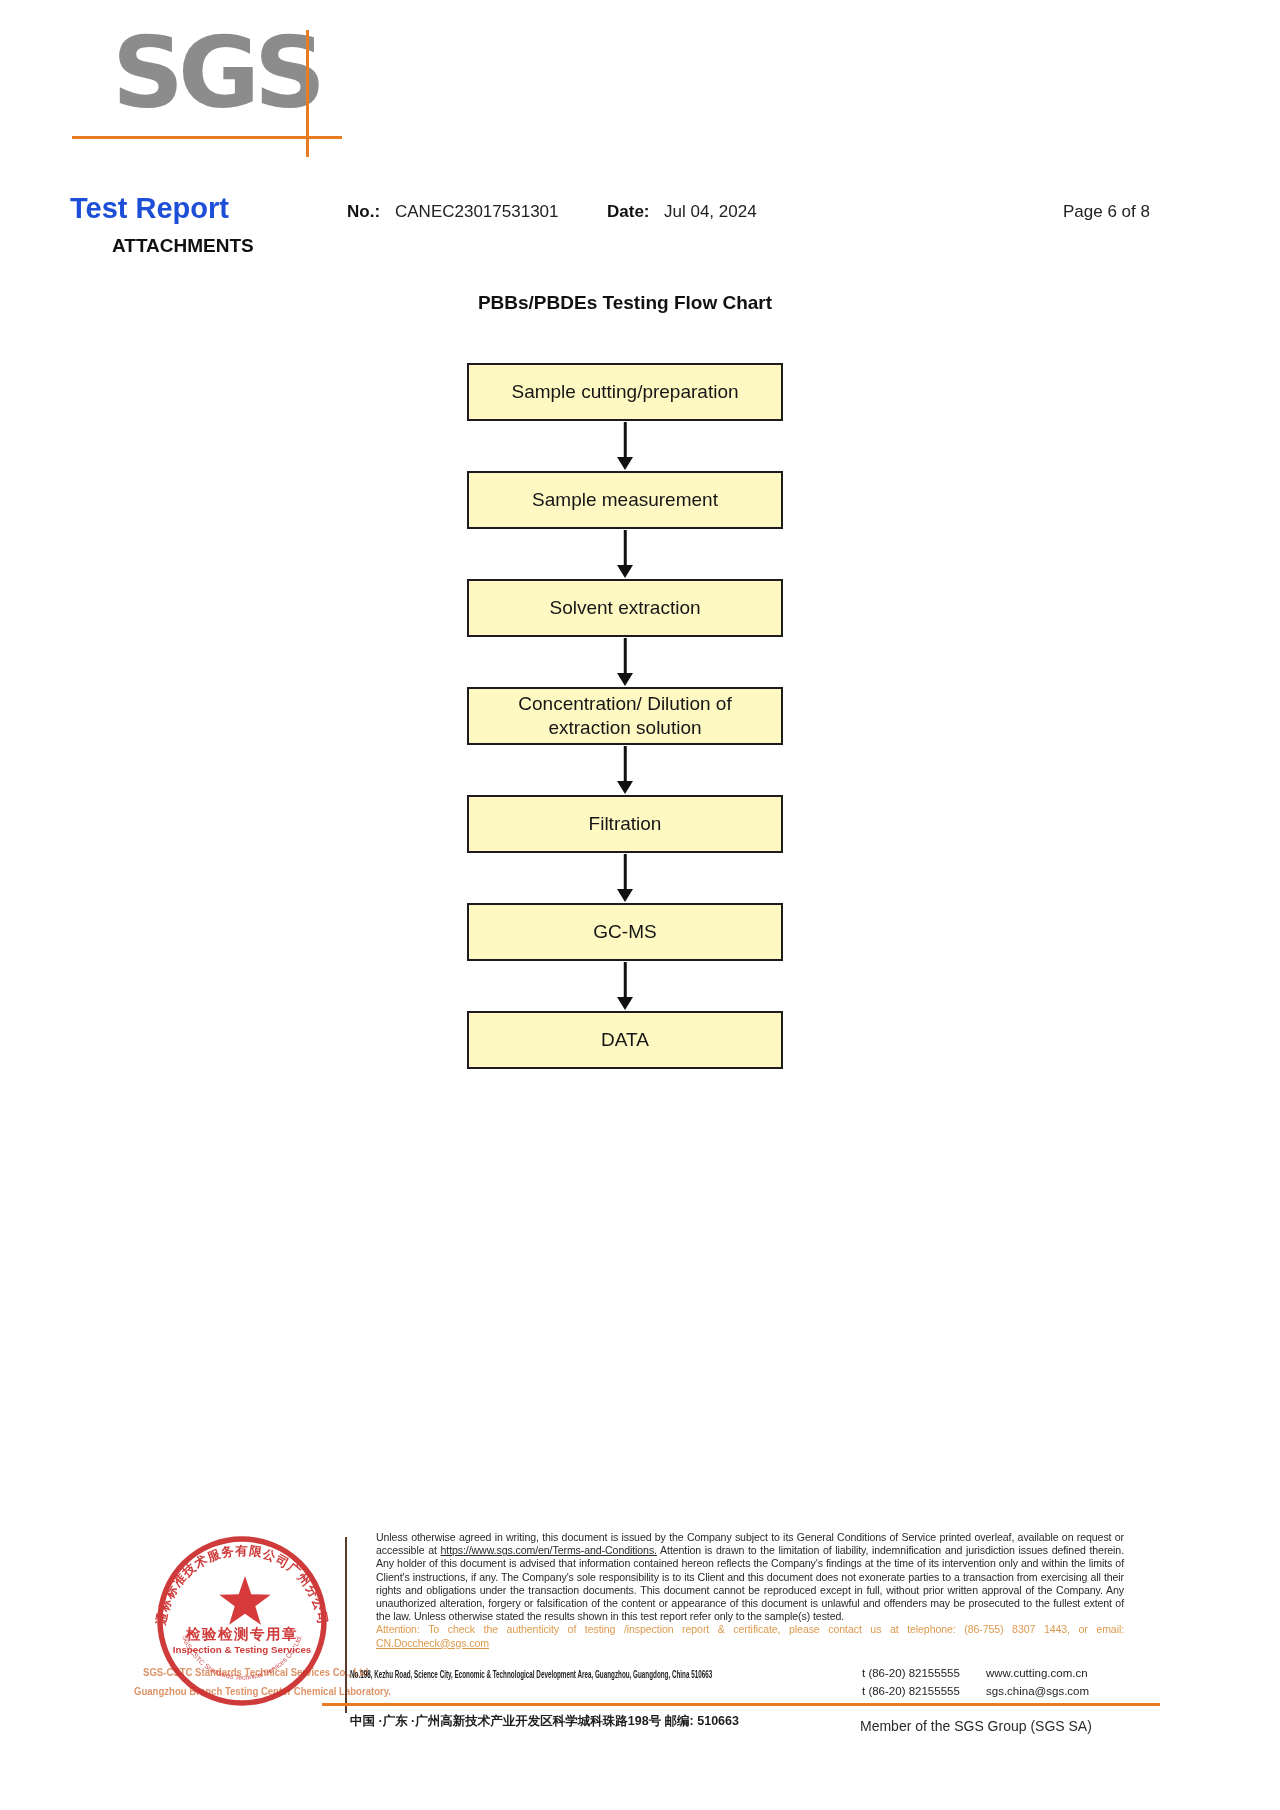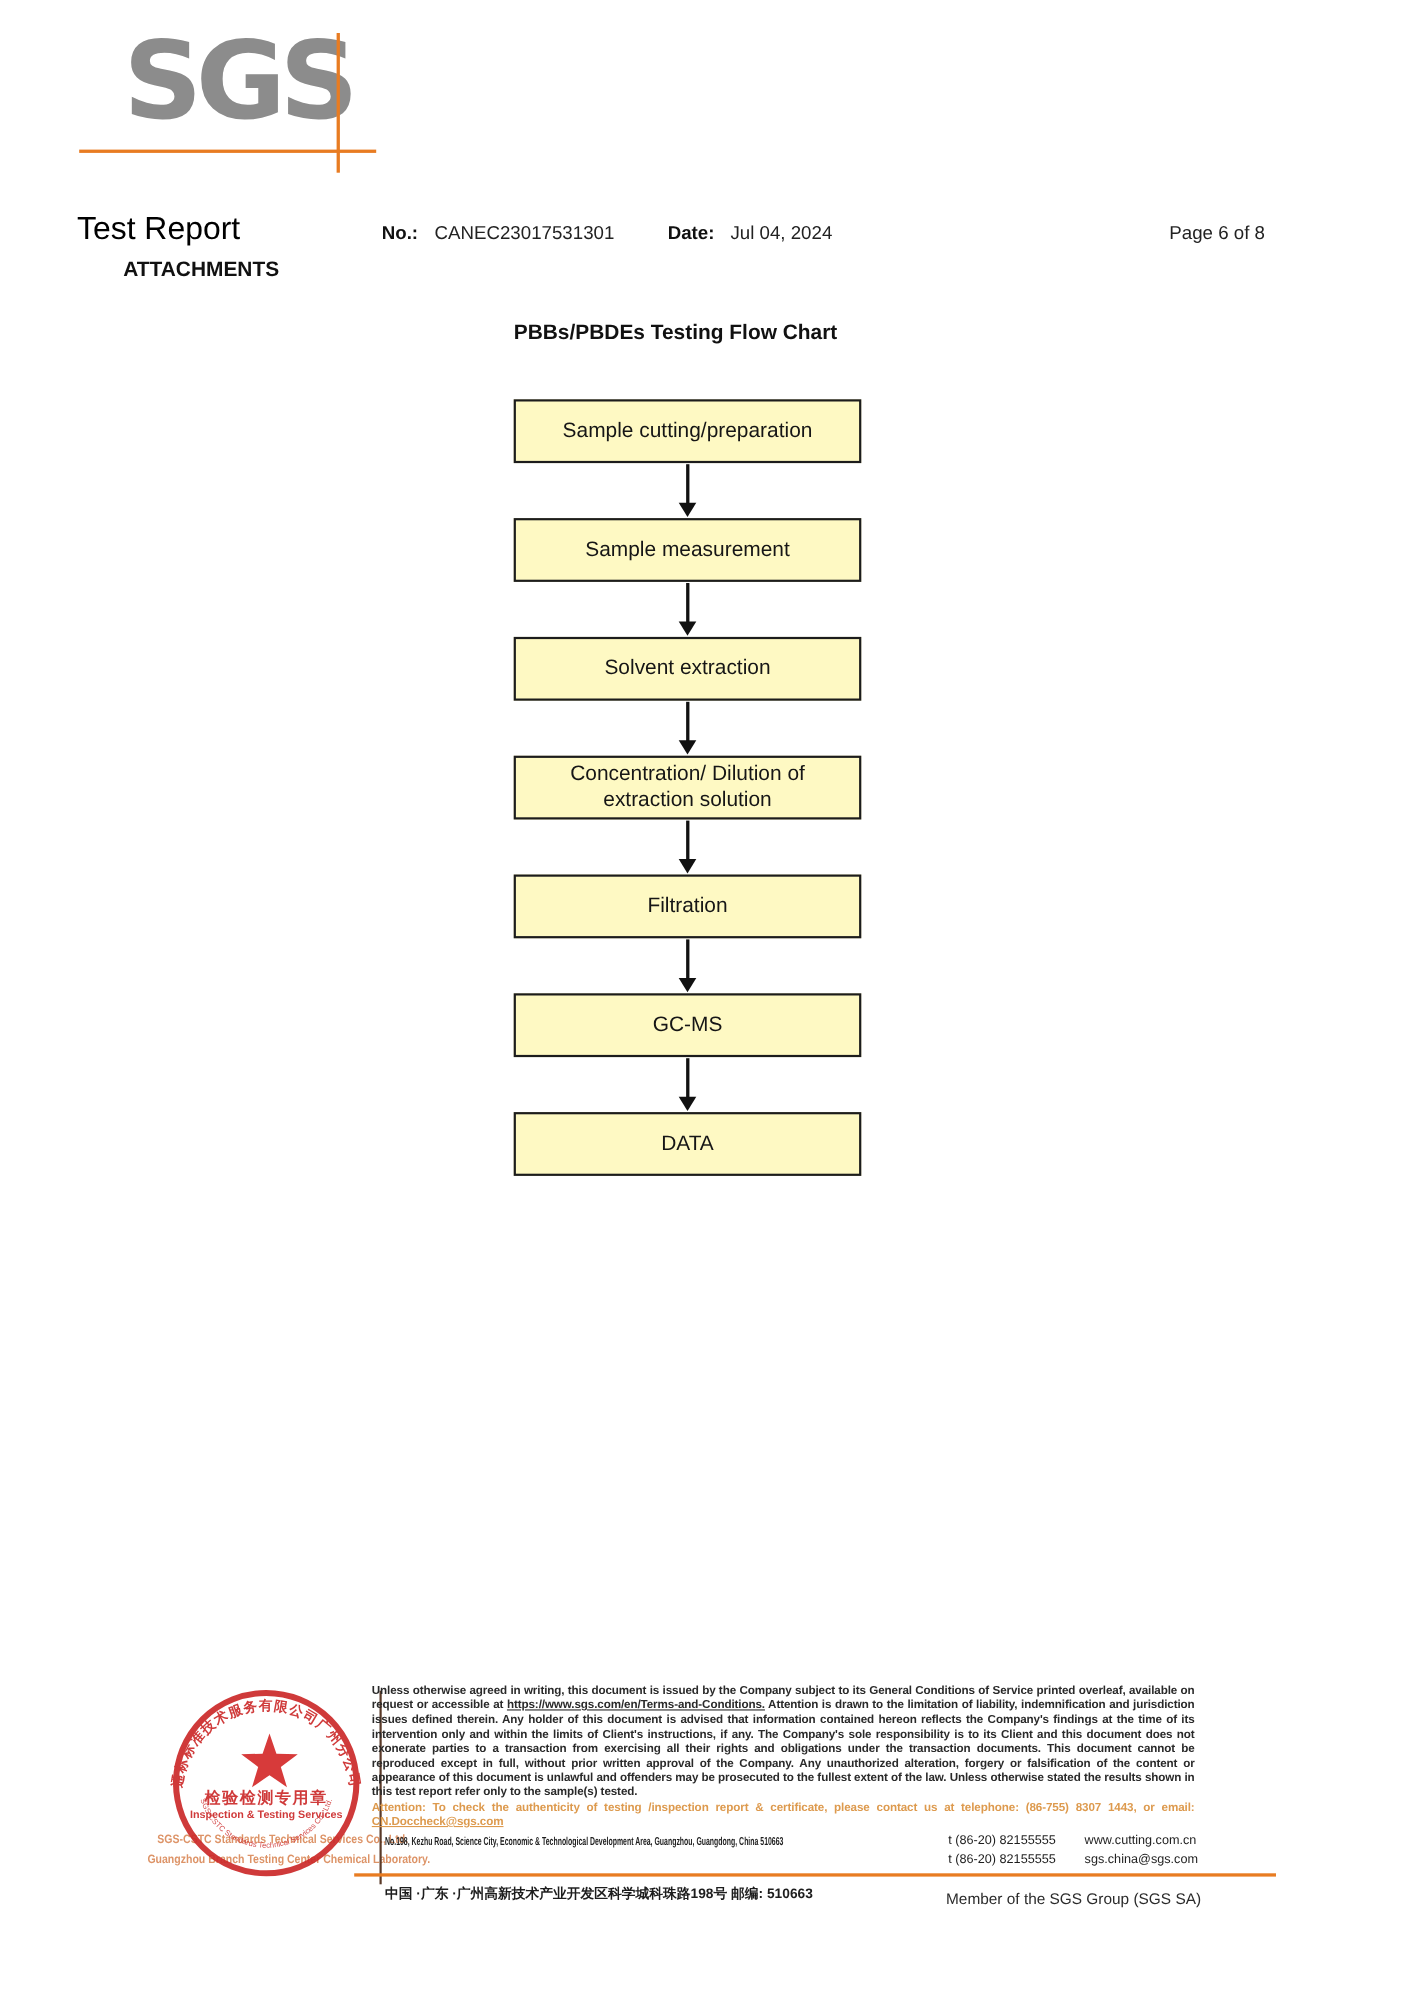--- a/index.html
+++ b/index.html
@@ -18,47 +18,47 @@
   
   .logo-text{
     position:absolute;left:112px;top:24px;
     font-family:"DejaVu Sans",sans-serif;font-weight:bold;
     font-size:100px;letter-spacing:-6px;color:var(--logo-gray);
     transform:scaleY(0.98);line-height:1;
   }
   .logo-vline{position:absolute;left:306px;top:30px;width:3px;height:127px;background:var(--orange);}
   .logo-hline{position:absolute;left:72px;top:136px;width:270px;height:3px;background:var(--orange);}
   
-  .report-title{position:absolute;left:70px;top:192px;font-size:29px;font-weight:normal;color:#000000;}
+  .report-title{position:absolute;left:70px;top:192px;font-size:29px;font-weight:bold;color:#1d4ed8;}
   .hdr{position:absolute;top:202px;font-size:17px;color:#222;white-space:nowrap;}
   .hdr.b{font-weight:bold;color:#111;}
   .no-label{left:347px;}
   .no-value{left:395px;}
   .date-label{left:607px;}
   .date-value{left:664px;}
   .page-label{left:1063px;}
   .attachments{position:absolute;left:112px;top:235px;font-size:19px;font-weight:bold;color:#111;}
   
-  .fc-title{position:absolute;left:467px;top:292px;width:316px;text-align:left;
+  .fc-title{position:absolute;left:467px;top:292px;width:316px;text-align:center;
     font-size:19px;font-weight:bold;color:#111;white-space:nowrap;}
   .flow{position:absolute;left:467px;top:363px;width:316px;}
   .fc-box{
     box-sizing:border-box;border:2px solid #1c1c1c;min-height:58px;
     display:flex;align-items:center;justify-content:center;text-align:center;
     font-size:19px;line-height:1.25;color:#161616;padding:0 14px;background:#fef9c3;
   }
   .fc-arrow{position:relative;height:50px;width:100%;}
   .fc-arrow .stem{position:absolute;left:50%;top:1px;transform:translateX(-50%);width:2.5px;height:36px;background:#111;}
   .fc-arrow .head{position:absolute;left:50%;top:36px;transform:translateX(-50%);
     width:0;height:0;border-left:8px solid transparent;border-right:8px solid transparent;border-top:13px solid #111;}
   
   .disclaimer{
-    position:absolute;left:338px;top:1531px;width:748px;
+    position:absolute;left:376px;top:1531px;width:748px;
     font-size:10.6px;line-height:13.2px;text-align:justify;
-    color:#2a2a2a;font-weight:bold;letter-spacing:-0.1px;
+    color:#2a2a2a;font-weight:normal;letter-spacing:-0.1px;
   }
   .disclaimer .u{text-decoration:underline;}
   .attention{color:var(--attn-orange);}
   .vrule{position:absolute;left:345px;top:1537px;width:2px;height:176px;background:#5a3a28;}
   .addr{position:absolute;white-space:nowrap;color:#1d1d1d;}
   .addr-en{left:350px;top:1668px;font-size:10.5px;font-weight:bold;transform:scaleX(0.60);transform-origin:left top;letter-spacing:0;}
   .addr-cn{left:350px;top:1684px;font-size:12.5px;font-weight:bold;margin-top:29px;}
   .phone1{left:862px;top:1667px;font-size:11.5px;}
   .phone2{left:862px;top:1685px;font-size:11.5px;}
   .web{left:986px;top:1667px;font-size:11.5px;}

